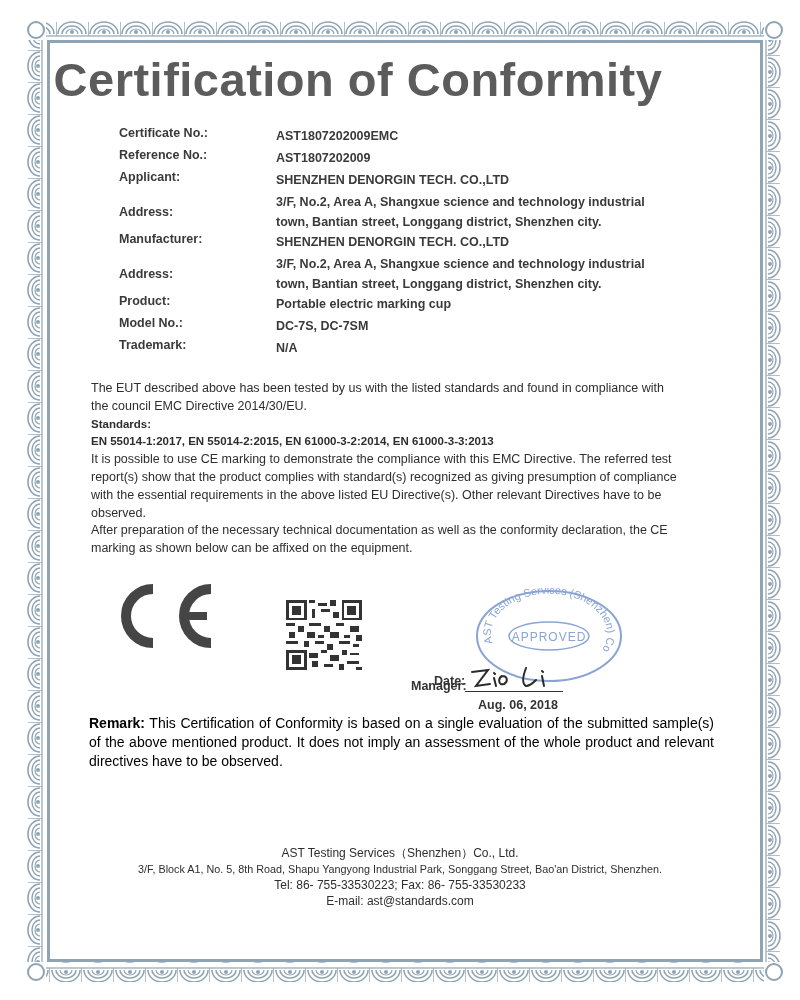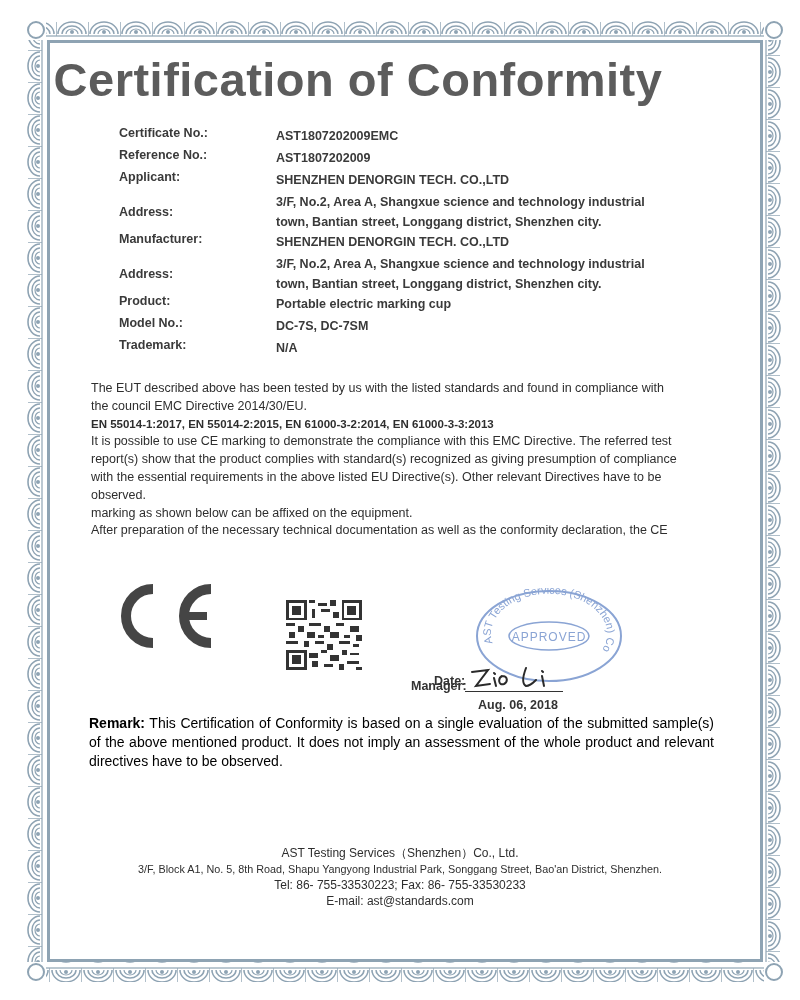--- a/index.html
+++ b/index.html
@@ -124,27 +124,28 @@
   </div>
   <div class="row single">
     <span class="lbl">Trademark:</span>
     <span class="val">N/A</span>
   </div>
 </div>
 
 <div class="body-text">
   <div>The EUT described above has been tested by us with the listed standards and found in compliance with</div>
   <div>the council EMC Directive 2014/30/EU.</div>
+  <div class="b">Standards:</div>
   <div class="b">EN 55014-1:2017, EN 55014-2:2015, EN 61000-3-2:2014, EN 61000-3-3:2013</div>
   <div>It is possible to use CE marking to demonstrate the compliance with this EMC Directive. The referred test</div>
   <div>report(s) show that the product complies with standard(s) recognized as giving presumption of compliance</div>
   <div>with the essential requirements in the above listed EU Directive(s). Other relevant Directives have to be</div>
   <div>observed.</div>
+  <div>After preparation of the necessary technical documentation as well as the conformity declaration, the CE</div>
   <div>marking as shown below can be affixed on the equipment.</div>
-  <div>After preparation of the necessary technical documentation as well as the conformity declaration, the CE</div>
 </div>
 
 <svg class="ce-mark" width="110" height="66" viewBox="0 0 110 66">
   <path d="M42 6 A27 27 0 1 0 42 60" fill="none" stroke="#454545" stroke-width="10"></path>
   <path d="M100 6 A27 27 0 1 0 100 60" fill="none" stroke="#454545" stroke-width="10"></path>
   <line x1="72" y1="33" x2="96" y2="33" stroke="#454545" stroke-width="8"></line>
 </svg>
 
 <svg class="qr" viewBox="0 0 26 24" shape-rendering="crispEdges">
   <rect x="0" y="0" width="7" height="7" fill="#333"></rect>

